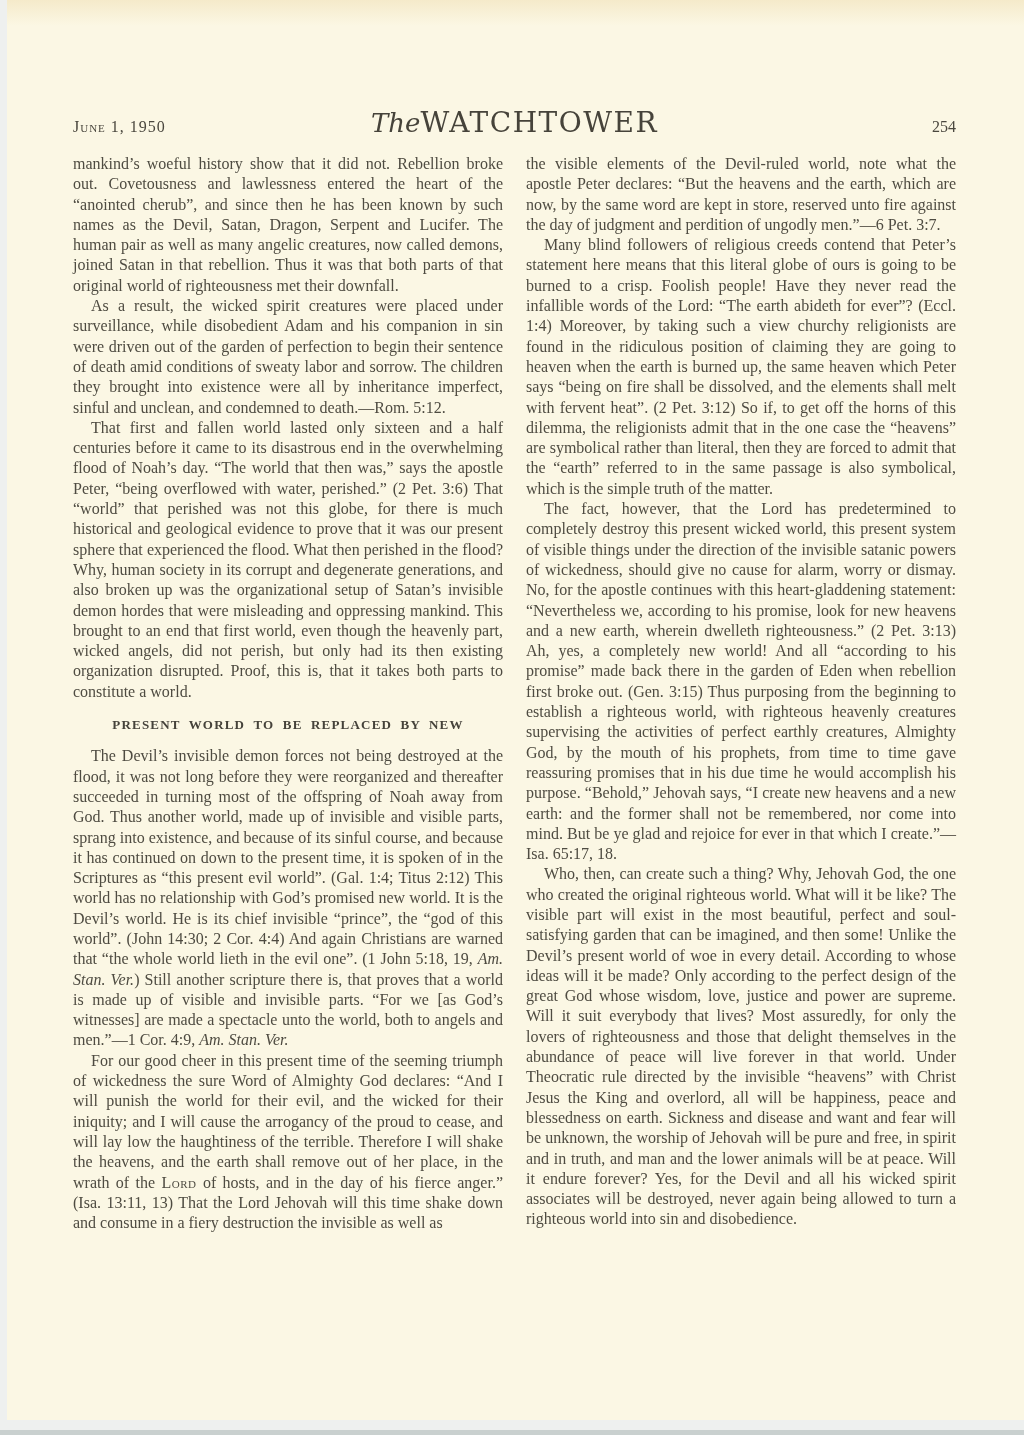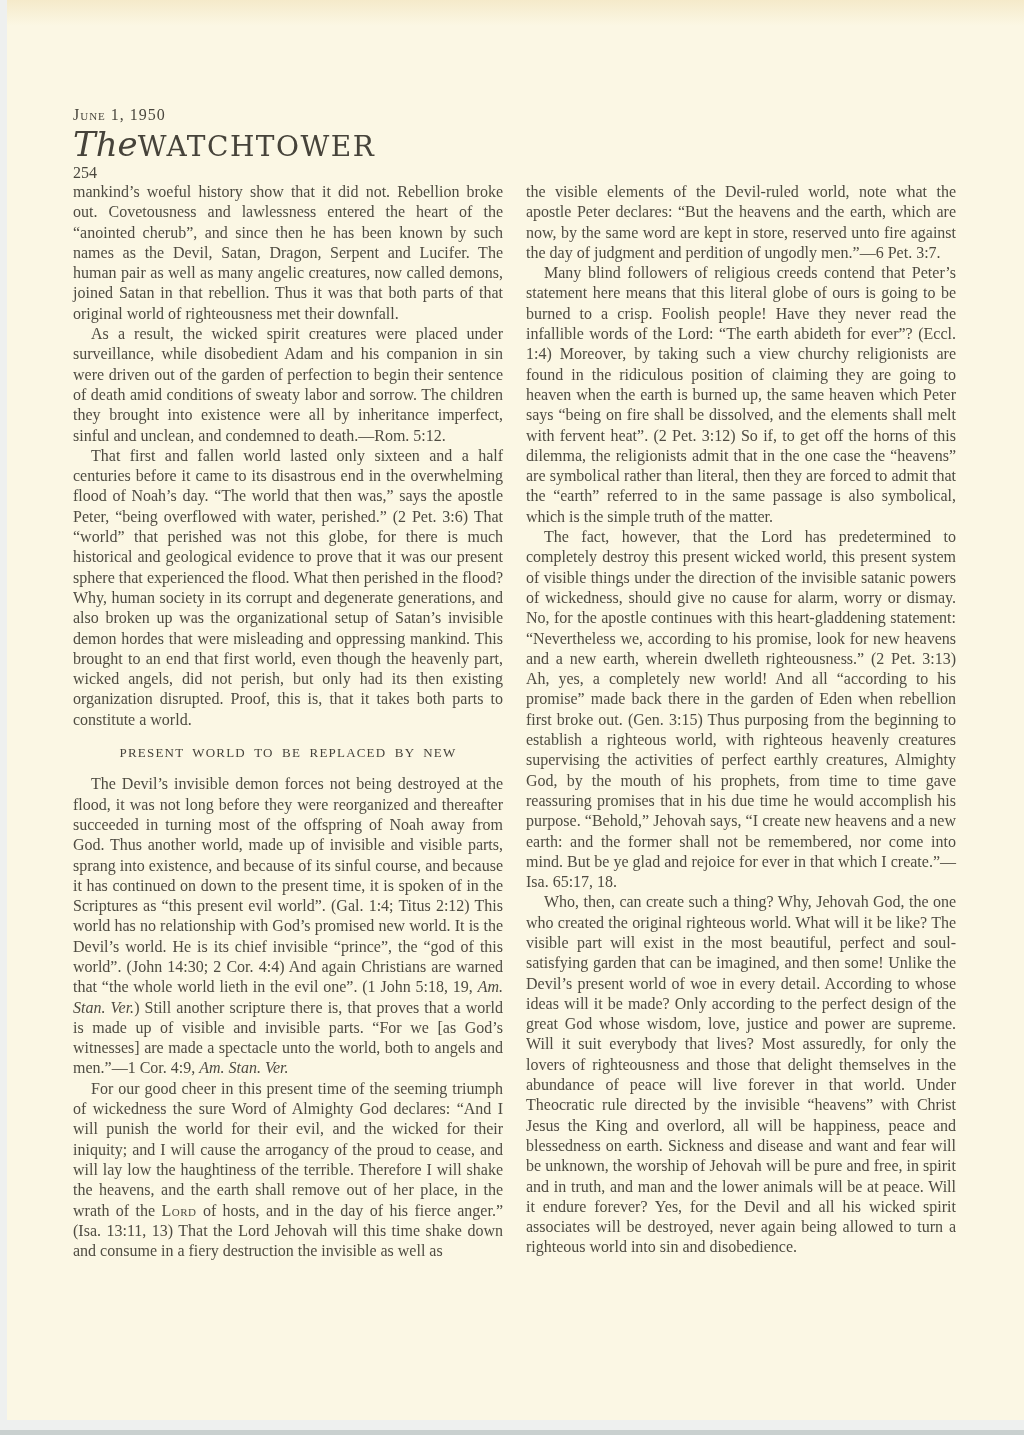--- a/index.html
+++ b/index.html
@@ -34,21 +34,20 @@
     background: #c9d0cf;
   }
   .content {
     padding: 0 68px 0 66px;
   }
   .page-header {
     display: flex;
     align-items: baseline;
     padding-top: 106px;
     color: #4a473e;
-    flex-direction: column;
   }
   .page-header .side {
     flex: 1 1 0;
     font-size: 16px;
   }
   .running-date {
     text-align: left;
     font-variant: small-caps;
     letter-spacing: 1px;
     white-space: nowrap;
@@ -57,44 +56,45 @@
     text-align: right;
   }
   .masthead {
     flex: 0 0 auto;
     white-space: nowrap;
     color: #46433a;
   }
   .masthead-the {
     font-family: "DejaVu Serif", serif;
     font-style: italic;
-    font-size: 34px;
+    font-size: 26px;
     letter-spacing: 0px;
   }
   .masthead-title {
     font-family: "DejaVu Serif", serif;
     font-size: 28px;
     letter-spacing: 1.5px;
   }
   .body-columns {
     display: flex;
     gap: 23px;
+    margin-top: 15px;
   }
   .col {
     flex: 1 1 0;
     font-size: 16px;
     line-height: 20.3px;
     text-align: justify;
     color: #4e4b41;
   }
   .para { margin: 0; }
   .para.indent { text-indent: 18px; }
   .section-heading {
     font-size: 13px;
-    font-weight: normal;
+    font-weight: bold;
     letter-spacing: 1.2px;
     word-spacing: 4px;
     text-align: center;
     text-indent: 0;
     margin: 13px 0 11px 0;
     color: #45423a;
   }
   .italic { font-style: italic; }
   .smallcaps { font-variant: small-caps; letter-spacing: 0.5px; }
 </style>

